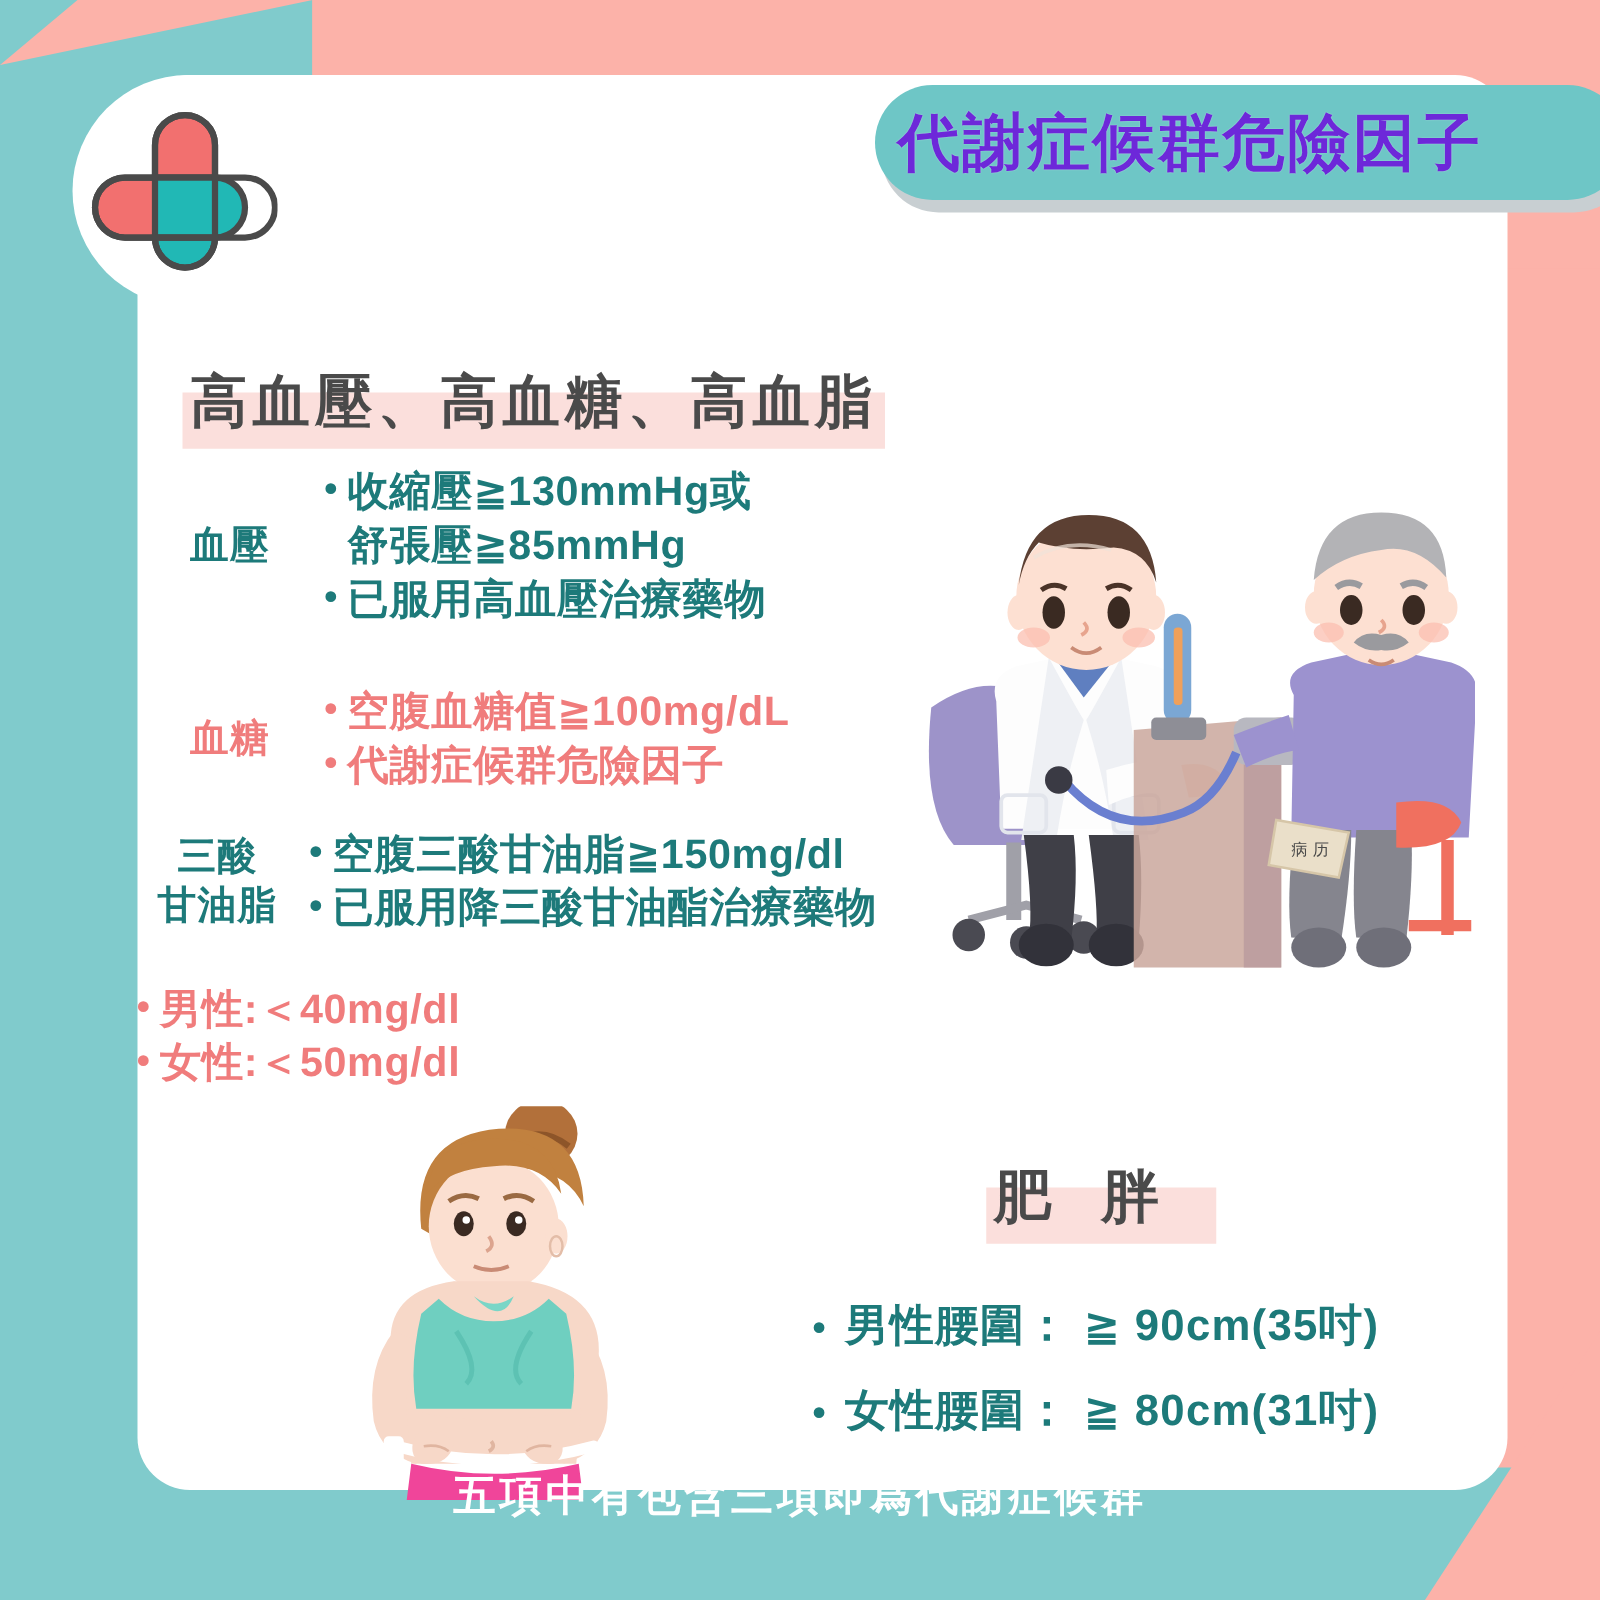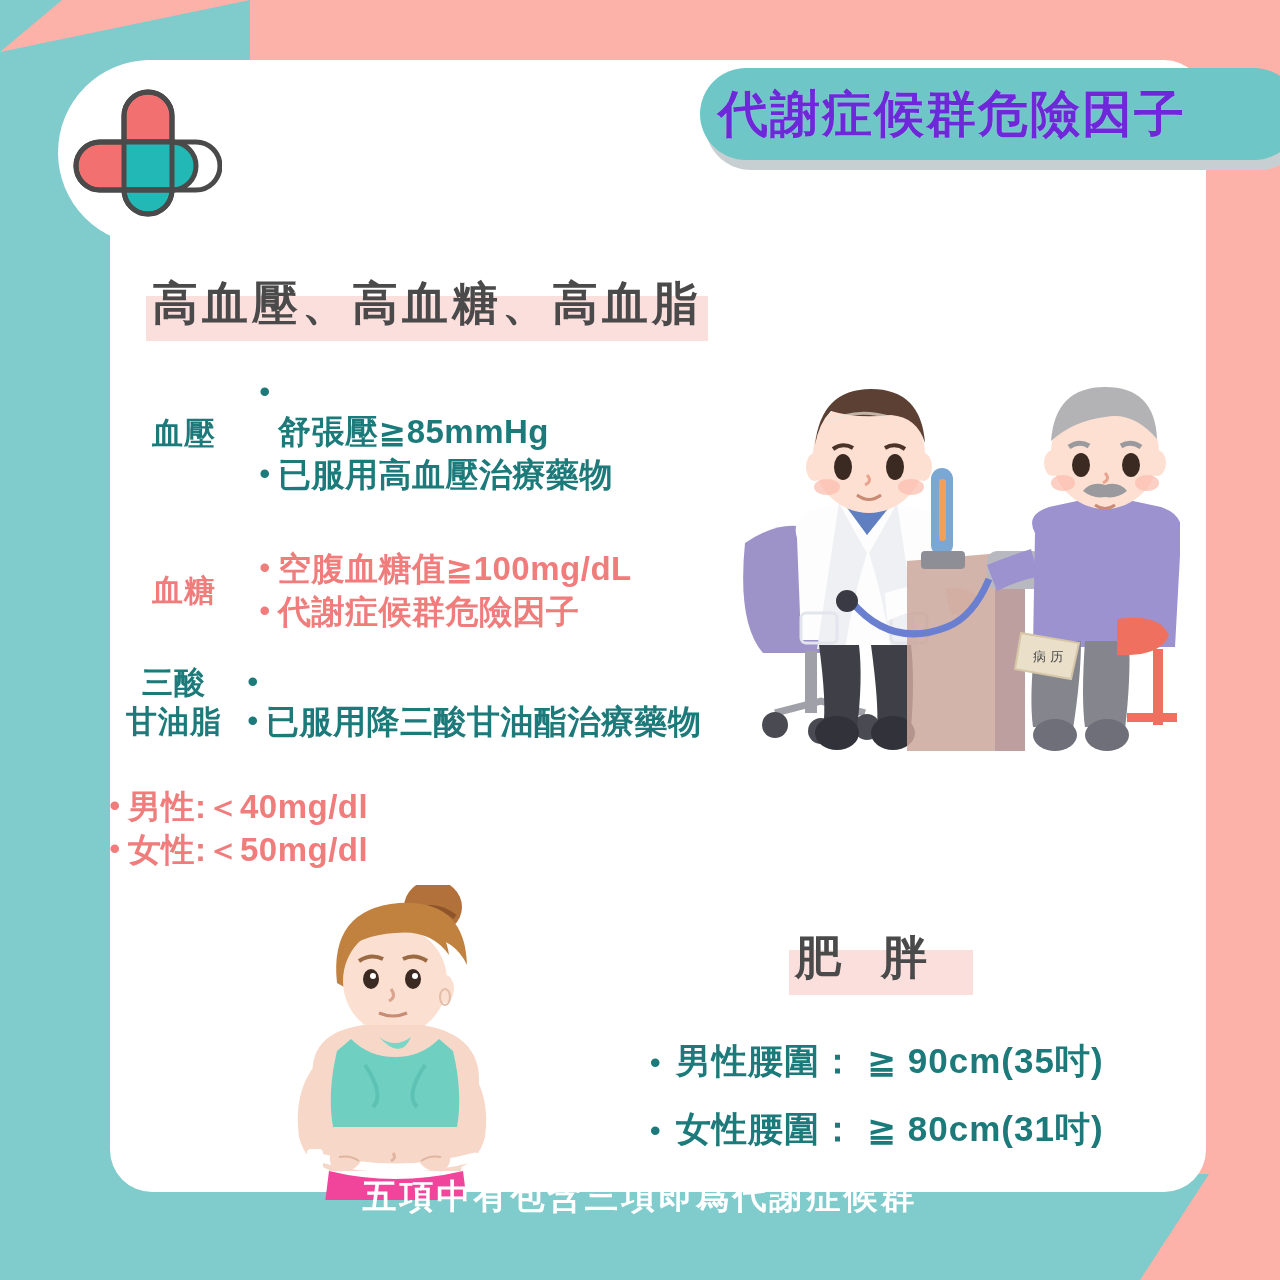--- a/index.html
+++ b/index.html
@@ -73,21 +73,21 @@
     position:absolute;display:inline-block;
     font-size:46px;font-weight:bold;color:#4a4a4a;white-space:nowrap;
     letter-spacing:4px;line-height:1.1;
   }
   .band-heading .band-bg{
     position:absolute;left:-6px;right:-6px;top:18px;bottom:-12px;
     background:#fbdfdc;z-index:0;
   }
   .band-heading .band-txt{position:relative;z-index:1;}
 
-  #heading-bp{left:152px;top:278px;}
+  #heading-bp{left:152px;top:296px;}
   #heading-ob{left:795px;top:932px;}
   #heading-ob .band-txt{letter-spacing:40px;}
 
   
   .row{position:absolute;display:flex;align-items:center;}
   .row .label{
     width:132px;text-align:center;flex:none;
     font-size:31px;font-weight:bold;line-height:1.25;
     white-space:pre-line;letter-spacing:1px;
   }
@@ -125,21 +125,21 @@
   .footer{
     position:absolute;left:0;bottom:0;width:1280px;height:106px;
     display:flex;align-items:flex-start;justify-content:center;
   }
   .footer-text{
     color:#ffffff;font-size:34px;font-weight:bold;letter-spacing:3px;
     white-space:nowrap;
   }
 
   
-  .illus-doctor{position:absolute;left:735px;top:383px;width:445px;height:385px;text-align:center;}
+  .illus-doctor{position:absolute;left:735px;top:406px;width:445px;height:385px;text-align:center;}
   .illus-woman {position:absolute;left:255px;top:885px;width:300px;height:315px;}
 </style>
 </head>
 <body>
 
 <div class="poster">
 
   <div class="bg-pink"></div>
   <div class="bg-pink-top"></div>
   <div class="bg-teal-left"></div>
@@ -172,20 +172,21 @@
   <div class="band-heading" id="heading-bp">
     <span class="band-bg"></span>
     <span class="band-txt">高血壓、高血糖、高血脂</span>
   </div>
 
   <div class="row" id="row-bp">
     <div class="label teal">血壓</div>
     <div class="items">
       <div class="bullet-line teal">
         <span class="dot">•</span>
+        <span class="txt">收縮壓≧130mmHg或</span>
       </div>
       <div class="bullet-line teal">
         <span class="dot blank">•</span>
         <span class="txt">舒張壓≧85mmHg</span>
       </div>
       <div class="bullet-line teal">
         <span class="dot">•</span>
         <span class="txt">已服用高血壓治療藥物</span>
       </div>
     </div>
@@ -204,20 +205,21 @@
       </div>
     </div>
   </div>
 
   <div class="row" id="row-tg">
     <div class="label teal">三酸
 甘油脂</div>
     <div class="items">
       <div class="bullet-line teal">
         <span class="dot">•</span>
+        <span class="txt">空腹三酸甘油脂≧150mg/dl</span>
       </div>
       <div class="bullet-line teal">
         <span class="dot">•</span>
         <span class="txt">已服用降三酸甘油酯治療藥物</span>
       </div>
     </div>
   </div>
 
   <div class="row" id="row-hdl">
     <div class="items">

